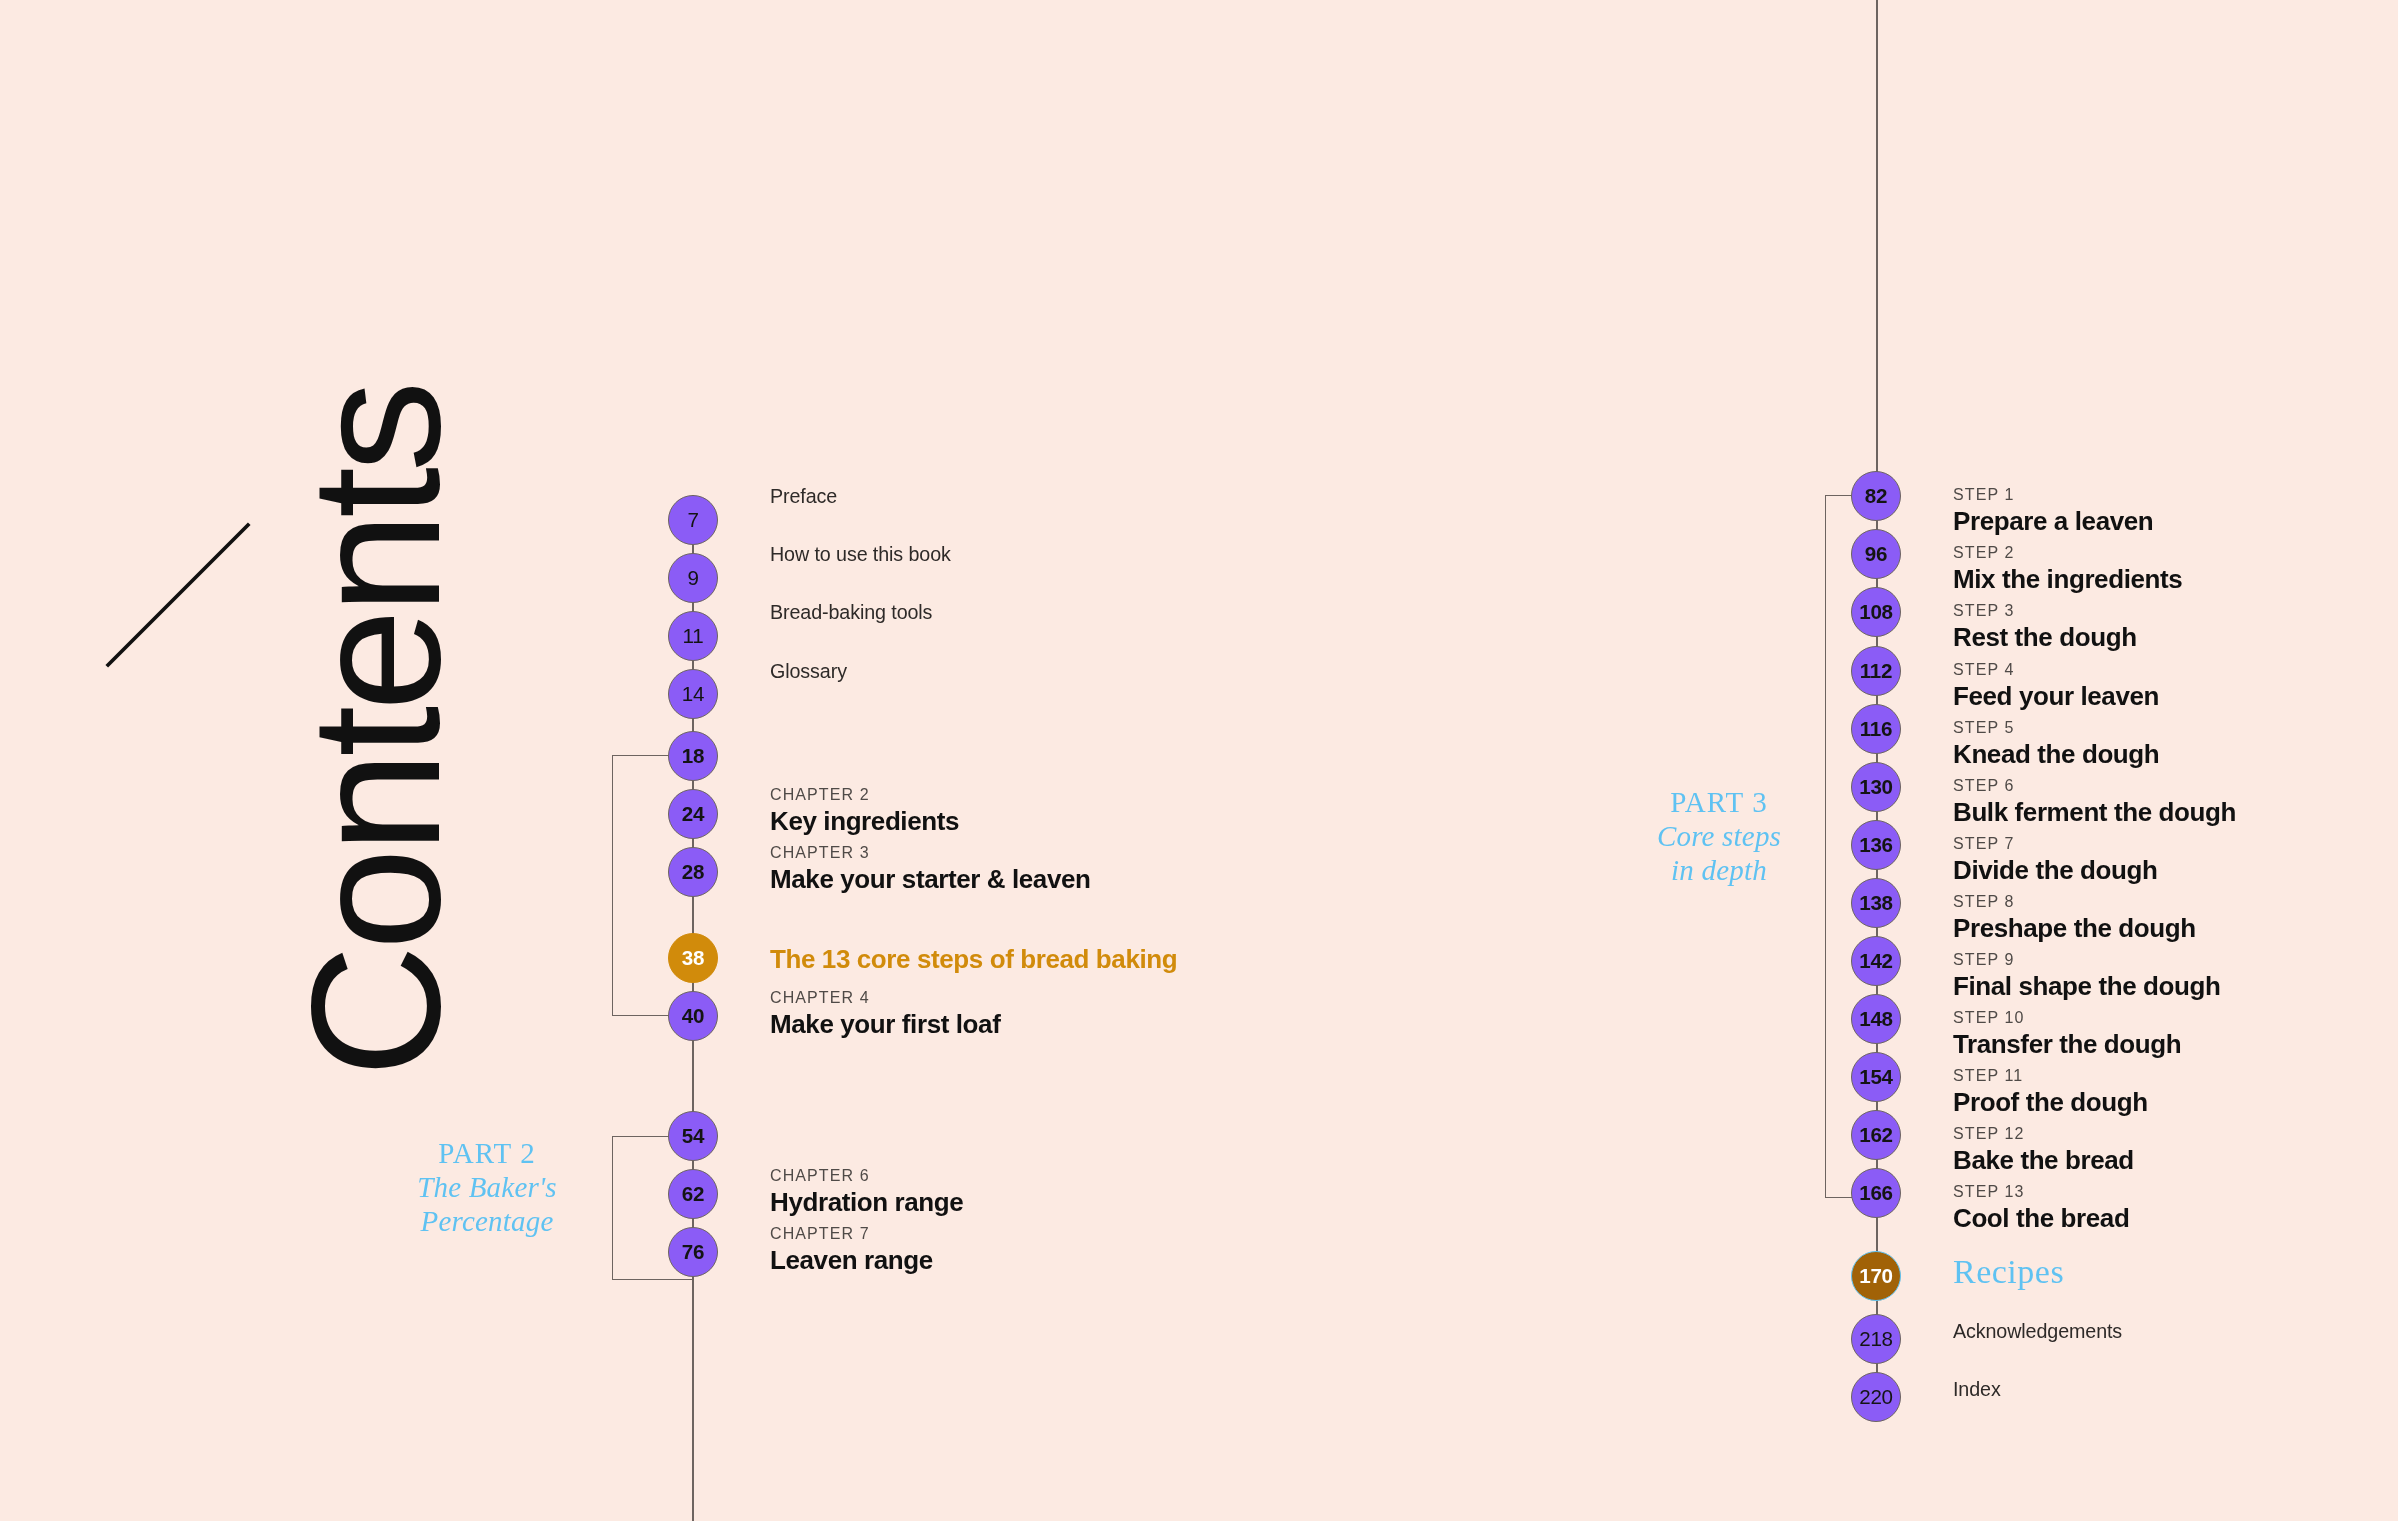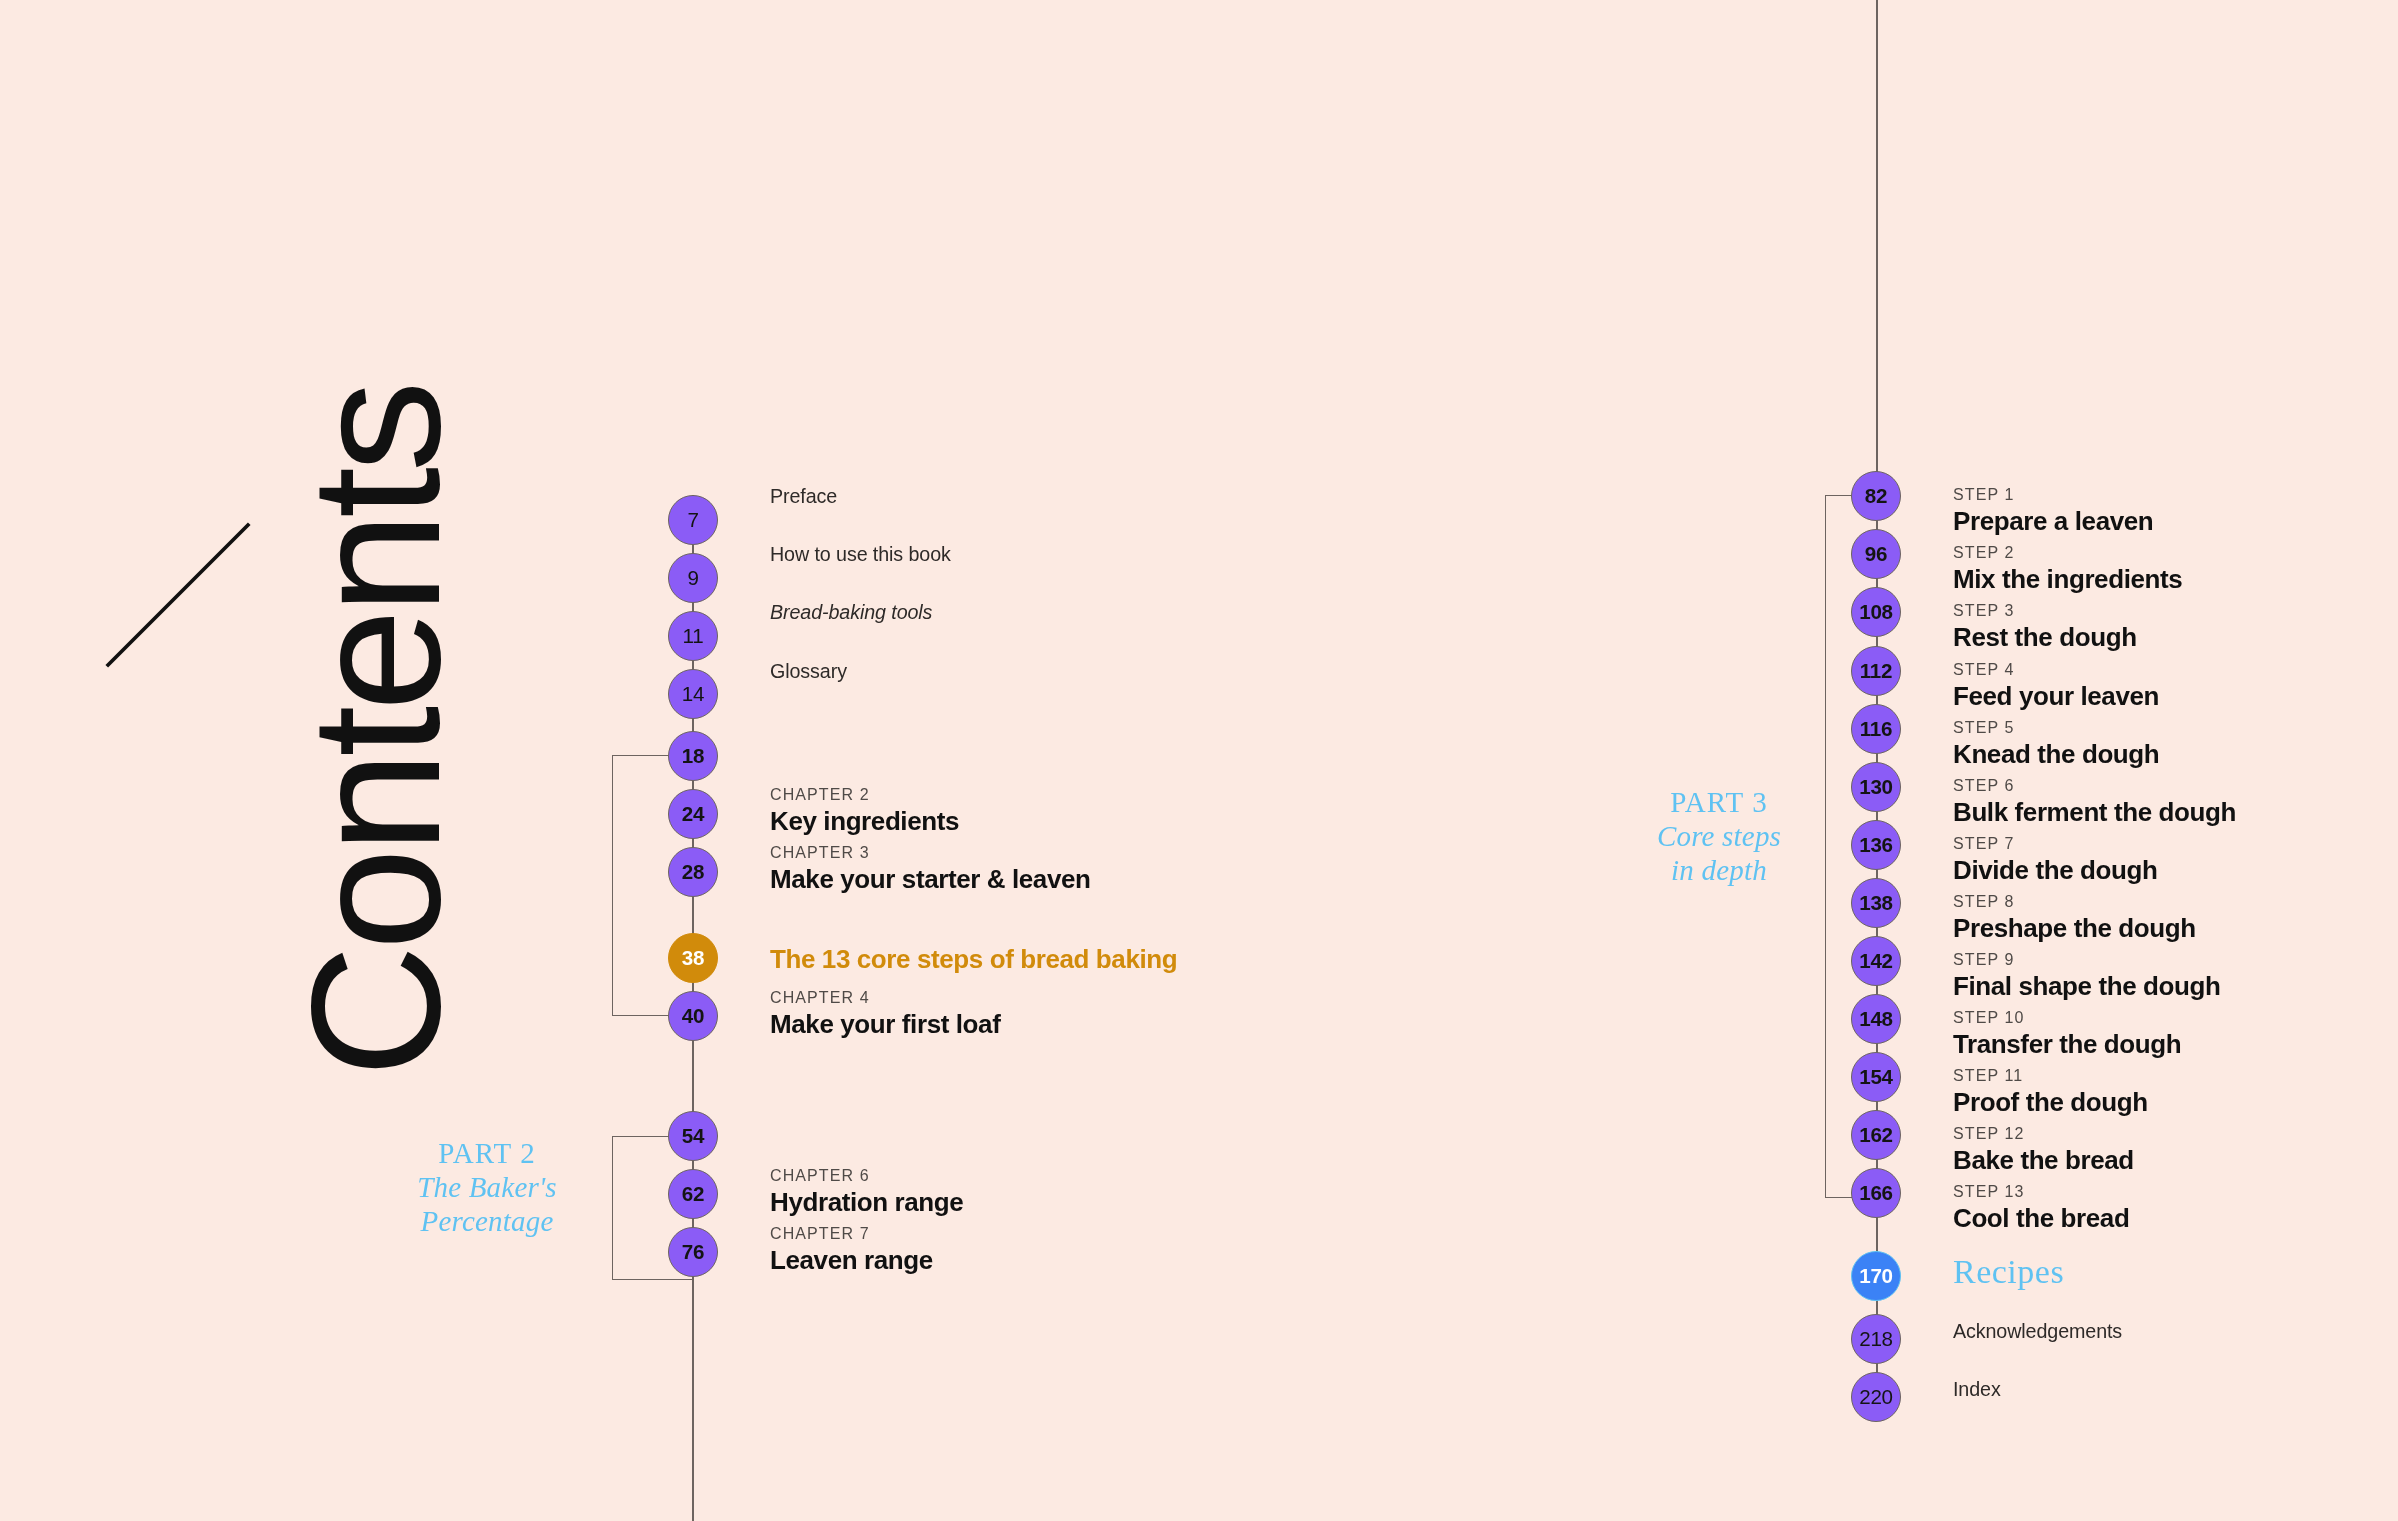--- a/index.html
+++ b/index.html
@@ -82,21 +82,21 @@
   }
   .node.bold   { font-weight: 700; }
   .node.light  { font-weight: 400; }
   .node.filled-orange {
     background: #D18B0B;
     border-color: #D18B0B;
     color: #FFFFFF;
     font-weight: 700;
   }
   .node.filled-blue {
-    background: #3b82f6;
+    background: #a16207;
     border-color: #5FC2F2;
     color: #FFFFFF;
     font-weight: 700;
   }
 
   
   .entry {
     position: absolute;
     white-space: nowrap;
   }
@@ -183,21 +183,21 @@
   <div class="node light" style="left:668px; top:669px;">
       <span>14</span>
     </div>
 
   <div class="entry" style="left:770px; top:485px;">
       <div class="entry-plain">Preface</div>
     </div>
   <div class="entry" style="left:770px; top:543px;">
       <div class="entry-plain">How to use this book</div>
     </div>
-  <div class="entry" style="left:770px; top:601px;font-style:italic;">
+  <div class="entry" style="left:770px; top:601px;">
       <div class="entry-plain">Bread-baking tools</div>
     </div>
   <div class="entry" style="left:770px; top:660px;">
       <div class="entry-plain">Glossary</div>
     </div>
 
 
   <div class="node bold" style="left:668px; top:731px;">
       <span>18</span>
     </div>

